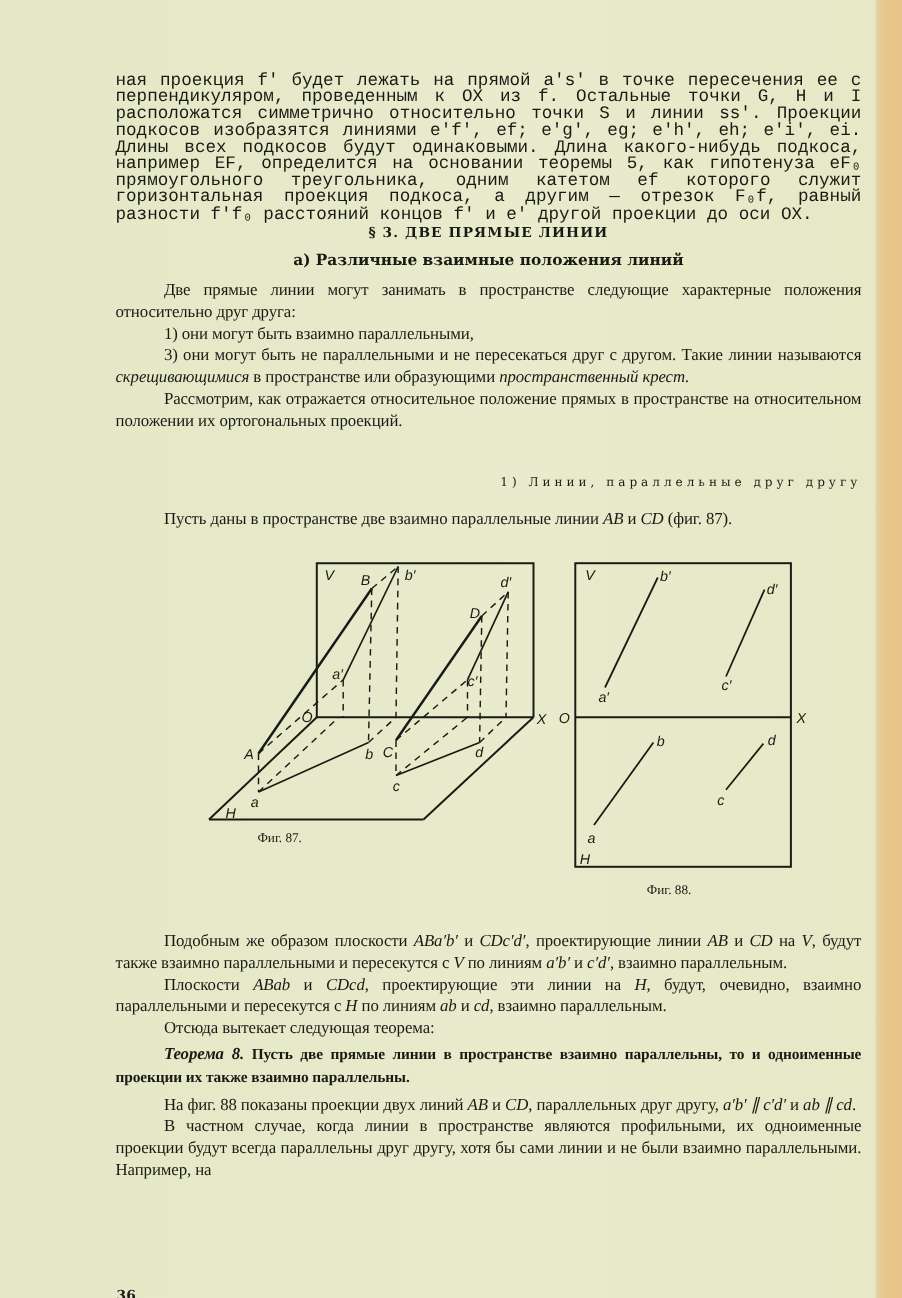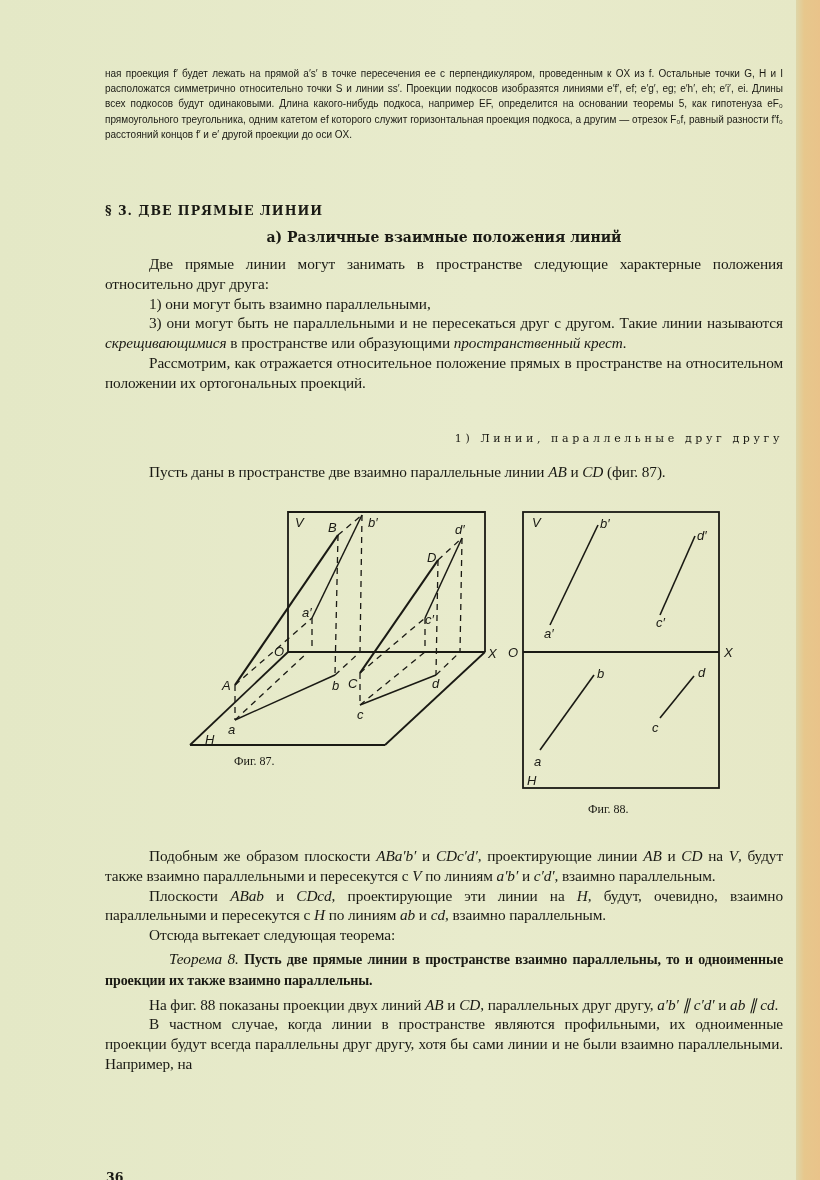--- a/index.html
+++ b/index.html
@@ -13,28 +13,28 @@
   .page {
     position: absolute; left: 0; top: 0; width: 796px; height: 1180px;
     background: linear-gradient(90deg, #e4e8c6 0%, #e8ebcc 60%, #e6e8c6 100%);
   }
   .edge {
     position: absolute; left: 796px; top: 0; width: 24px; height: 1180px;
     background: linear-gradient(90deg, #ded6a8 0%, #e7c78c 35%, #e9c38a 100%);
   }
   .block { position: absolute; left: 105px; width: 678px; }
   p { margin: 0; text-align: justify; }
-  .small { font-size: 10px; line-height: 15.2px; font-family: Liberation Sans, sans-serif; }
+  .small { font-size: 16px; line-height: 15.2px; font-family: Liberation Mono, monospace; }
   .body { font-size: 15.3px; line-height: 19.8px; font-family: "Liberation Serif", serif; letter-spacing: -0.1px; }
   .indent { text-indent: 44px; }
-  .h-sec { font-size: 12.5px; font-weight: bold; letter-spacing: 1px; }
+  .h-sec { font-size: 12.5px; font-weight: bold; letter-spacing: 1px; text-align: center; }
   .h-sub { font-size: 14px; font-weight: bold; text-align: center; }
   .h-spaced { font-size: 11px; letter-spacing: 3.6px; text-align: right; }
   i, .it { font-style: italic; }
-  .theorem-title { font-weight: normal; font-style: italic; margin-left: 20px; }
+  .theorem-title { font-weight: bold; font-style: italic; }
   .theorem-body { font-weight: bold; font-size: 14px; }
   .caption { position: absolute; font-size: 12px; font-family: "Liberation Serif", serif; }
   .pagenum { position: absolute; left: 106px; top: 1170px; font-size: 12.5px; font-weight: bold; }
   svg text { font-family: "Liberation Sans", sans-serif; font-style: italic; font-size: 13px; fill: #1a1a14; }
   .list-item { padding-left: 44px; }
 </style>
 </head>
 <body>
 
 <div class="page"></div>

